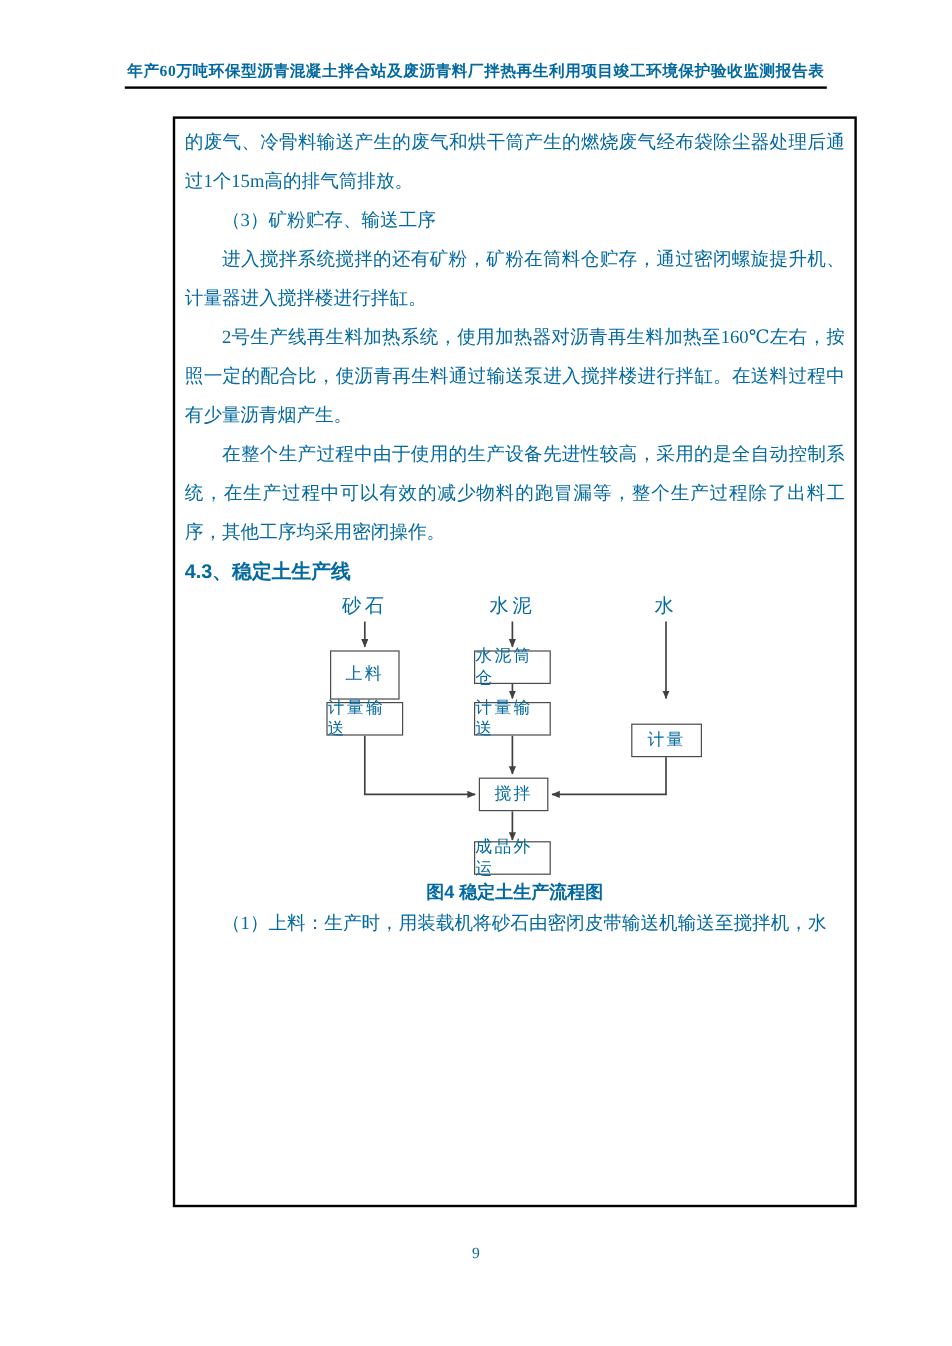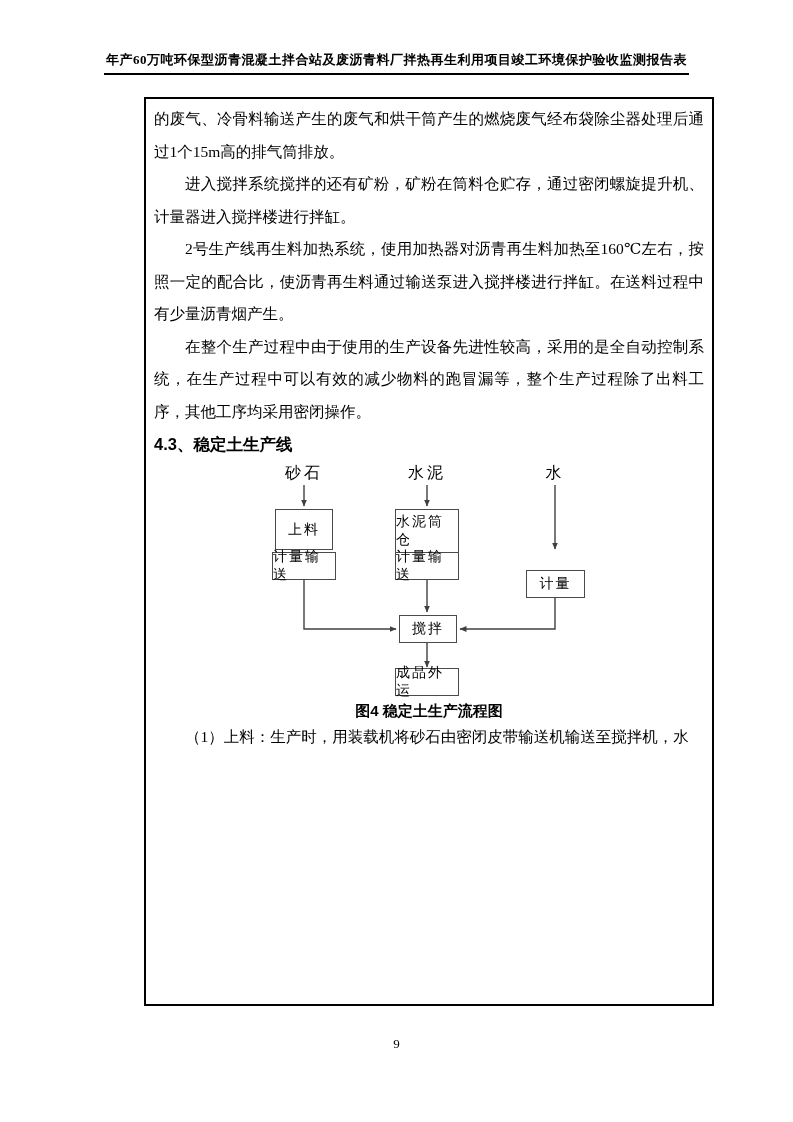--- a/index.html
+++ b/index.html
@@ -1,21 +1,21 @@
 <!DOCTYPE html>
 <html><head>
 <meta charset="utf-8">
 <style>
   html, body { margin: 0; padding: 0; background: #ffffff; }
   .page {
     position: relative;
     width: 793px;
     height: 1122px;
     background: #ffffff;
-    color: #000000;
+    color: #0369a1;
     font-family: "Liberation Serif", "DejaVu Serif", serif;
     overflow: hidden;
   }
   .header {
     position: absolute;
     top: 50px;
     left: 0;
     width: 100%;
     text-align: center;
   }
@@ -101,20 +101,21 @@
 <body>
 
 <div class="page">
 
   <div class="header">
     <span class="header-text">年产60万吨环保型沥青混凝土拌合站及废沥青料厂拌热再生利用项目竣工环境保护验收监测报告表</span>
   </div>
 
   <div class="doc-table">
     <p class="para">的废气、冷骨料输送产生的废气和烘干筒产生的燃烧废气经布袋除尘器处理后通过1个15m高的排气筒排放。</p>
+    <p class="para indent">（3）矿粉贮存、输送工序</p>
     <p class="para indent">进入搅拌系统搅拌的还有矿粉，矿粉在筒料仓贮存，通过密闭螺旋提升机、计量器进入搅拌楼进行拌缸。</p>
     <p class="para indent">2号生产线再生料加热系统，使用加热器对沥青再生料加热至160℃左右，按照一定的配合比，使沥青再生料通过输送泵进入搅拌楼进行拌缸。在送料过程中有少量沥青烟产生。</p>
     <p class="para indent">在整个生产过程中由于使用的生产设备先进性较高，采用的是全自动控制系统，在生产过程中可以有效的减少物料的跑冒漏等，整个生产过程除了出料工序，其他工序均采用密闭操作。</p>
 
     <h2 class="section-heading">4.3、稳定土生产线</h2>
 
     <div class="flowchart">
       <svg class="fc-arrows" width="554" height="238" viewBox="0 0 554 238">
         <defs>
           <marker id="ah" markerWidth="8" markerHeight="8" refX="6.5" refY="3" orient="auto" markerUnits="userSpaceOnUse">
@@ -130,21 +131,21 @@
         <line x1="273" y1="119" x2="273" y2="151" stroke="#404040" stroke-width="1.4" marker-end="url(#ah)"></line>
         <polyline points="401,119 401,168 306,168" fill="none" stroke="#404040" stroke-width="1.4" marker-end="url(#ah)"></polyline>
         <line x1="273" y1="182" x2="273" y2="206" stroke="#404040" stroke-width="1.4" marker-end="url(#ah)"></line>
       </svg>
 
       <div class="fc-label" style="left:120px; top:4px;">砂石</div>
       <div class="fc-label" style="left:243px; top:4px;">水泥</div>
       <div class="fc-label" style="left:371px; top:4px;">水</div>
 
       <div class="fc-box" style="left:121px; top:48px; width:58px; height:41px;">上料</div>
-      <div class="fc-box" style="left:241px; top:48px; width:64px; height:44px;">水泥筒仓</div>
+      <div class="fc-box" style="left:241px; top:48px; width:64px; height:28px;">水泥筒仓</div>
       <div class="fc-box" style="left:118px; top:91px; width:64px; height:28px;">计量输送</div>
       <div class="fc-box" style="left:241px; top:91px; width:64px; height:28px;">计量输送</div>
       <div class="fc-box" style="left:372px; top:109px; width:59px; height:28px;">计量</div>
       <div class="fc-box" style="left:245px; top:154px; width:58px; height:28px;">搅拌</div>
       <div class="fc-box" style="left:241px; top:207px; width:64px; height:28px;">成品外运</div>
     </div>
 
     <div class="figure-caption">图4  稳定土生产流程图</div>
 
     <p class="para indent">（1）上料：生产时，用装载机将砂石由密闭皮带输送机输送至搅拌机，水</p>

